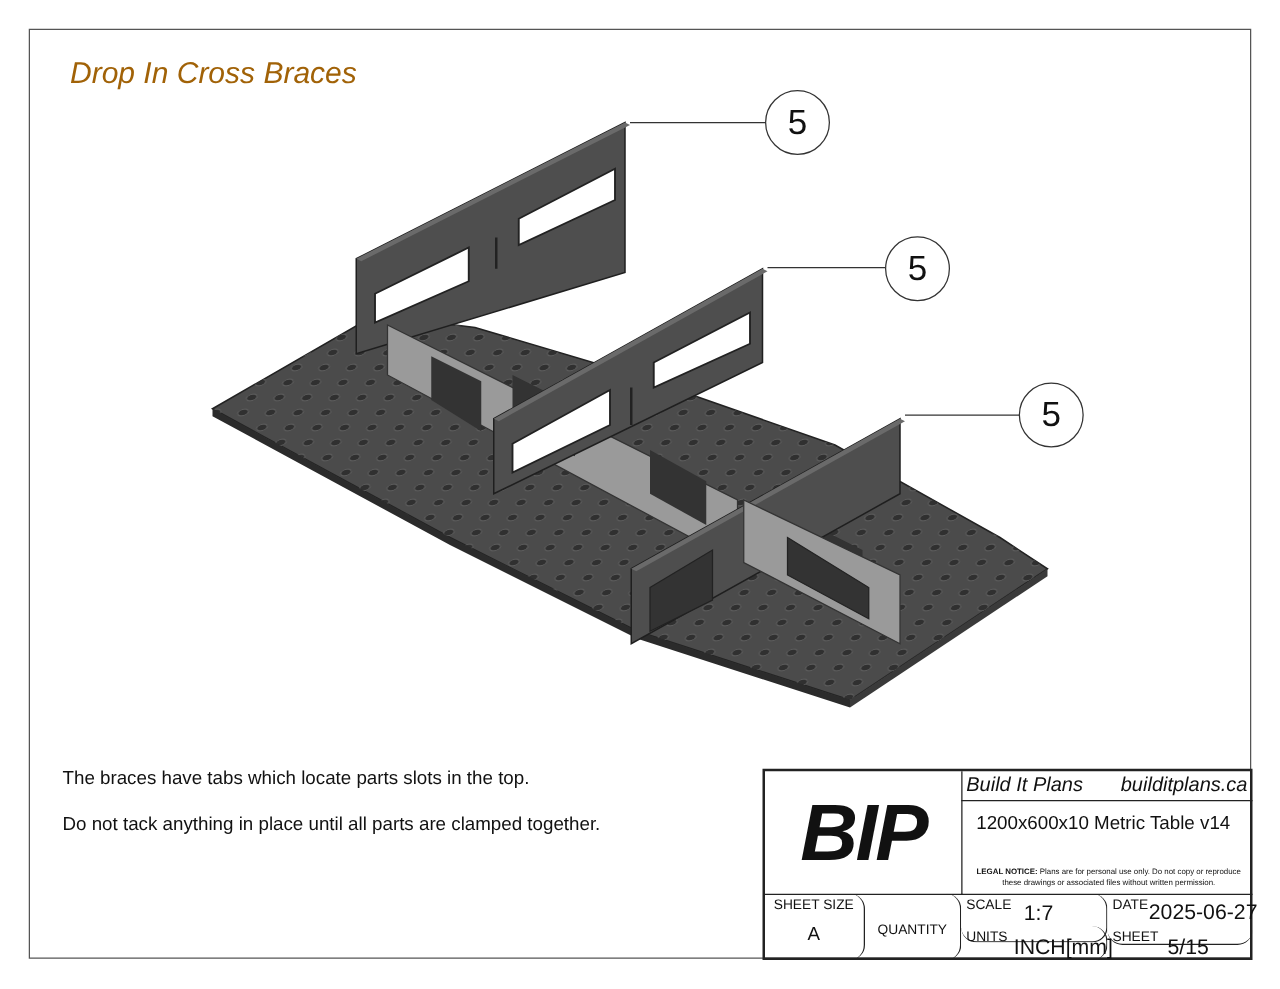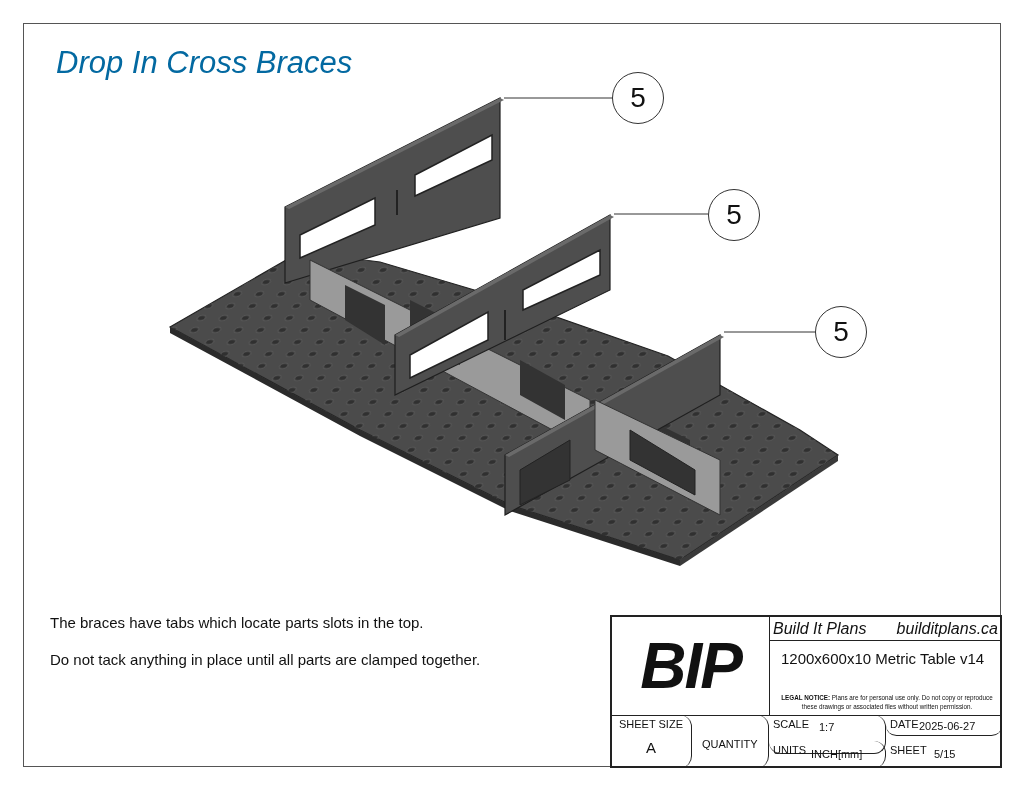--- a/index.html
+++ b/index.html
@@ -1,33 +1,33 @@
 <!DOCTYPE html>
 <html><head>
 <meta charset="utf-8">
 <style>
   html,body{margin:0;padding:0;background:#fff;}
   body{width:1024px;height:791px;position:relative;overflow:hidden;font-family:"Liberation Sans",sans-serif;color:#111;}
   .frame{position:absolute;left:23px;top:23px;width:978px;height:744px;border:1.5px solid #555;box-sizing:border-box;}
-  .title{position:absolute;left:56px;top:45px;font-size:31px;font-style:italic;color:#0369a1;white-space:nowrap;}
+  .title{position:absolute;left:56px;top:45px;font-size:24px;font-style:italic;color:#a16207;white-space:nowrap;}
   .notes{position:absolute;left:50px;top:614px;font-size:15px;line-height:17px;}
   .notes p{margin:0 0 20px 0;white-space:nowrap;}
   svg.drawing{position:absolute;left:0;top:0;}
   .balloon{position:absolute;width:52px;height:52px;border:1px solid #333;border-radius:50%;box-sizing:border-box;background:#fff;display:flex;align-items:center;justify-content:center;font-size:28px;}
   .tb{position:absolute;left:610px;top:615px;width:392px;height:153px;border:2px solid #222;box-sizing:border-box;}
   .cell{position:absolute;box-sizing:border-box;border-radius:12px;}
   .bip{position:absolute;left:0;top:0;width:157px;height:98px;border-right:1.5px solid #222;border-bottom:1.5px solid #222;display:flex;align-items:center;justify-content:center;font-size:64px;font-weight:bold;font-style:italic;letter-spacing:-2px;}
   .company{position:absolute;left:157px;top:0;width:233px;height:23px;border-bottom:1.5px solid #222;font-style:italic;font-size:16px;}
   .company .l{position:absolute;left:4px;top:3px;}
   .company .r{position:absolute;right:4px;top:3px;}
   .proj{position:absolute;left:157px;top:23px;width:233px;height:75px;border-bottom:1.5px solid #222;text-align:center;}
   .proj .name{position:absolute;left:12px;top:10px;font-size:15px;white-space:nowrap;}
   .proj .legal{position:absolute;left:5px;top:53px;font-size:6.3px;line-height:9px;width:226px;}
   .lbl{position:absolute;font-size:11px;white-space:nowrap;}
-  .val{position:absolute;font-size:11px;white-space:nowrap;}
+  .val{position:absolute;font-size:17px;white-space:nowrap;}
 </style>
 </head>
 <body>
 
 <div class="frame"></div>
 
 <div class="title">Drop In Cross Braces</div>
 
 <svg class="drawing" width="1024" height="791">
   <defs>
@@ -107,21 +107,21 @@
     <span class="val" style="left:34px;top:24px;font-size:15px;">A</span>
   </div>
   <div class="cell" style="left:80px;top:98px;width:77px;height:53px;border-right:1.5px solid #222;">
     <span class="lbl" style="left:10px;top:3px;margin-top:20px;">QUANTITY</span>
     <span class="val" style="left:30px;top:24px;"></span>
   </div>
   <div class="cell" style="left:157px;top:98px;width:117px;height:39px;border-right:1.5px solid #222;border-bottom:1.5px solid #222;">
     <span class="lbl" style="left:4px;top:3px;">SCALE</span>
     <span class="val" style="left:50px;top:6px;">1:7</span>
   </div>
-  <div class="cell" style="left:274px;top:98px;width:116px;height:21px;border-bottom:1.5px solid #222;">
+  <div class="cell" style="left:274px;top:98px;width:116px;height:41px;border-bottom:1.5px solid #222;">
     <span class="lbl" style="left:4px;top:3px;">DATE</span>
     <span class="val" style="left:33px;top:5px;">2025-06-27</span>
   </div>
   <div class="cell" style="left:157px;top:124px;width:117px;height:27px;border-right:1.5px solid #222;">
     <span class="lbl" style="left:4px;top:3px;">UNITS</span>
     <span class="val" style="left:42px;top:7px;">INCH[mm]</span>
   </div>
   <div class="cell" style="left:274px;top:124px;width:116px;height:27px;">
     <span class="lbl" style="left:4px;top:3px;">SHEET</span>
     <span class="val" style="left:48px;top:7px;">5/15</span>

